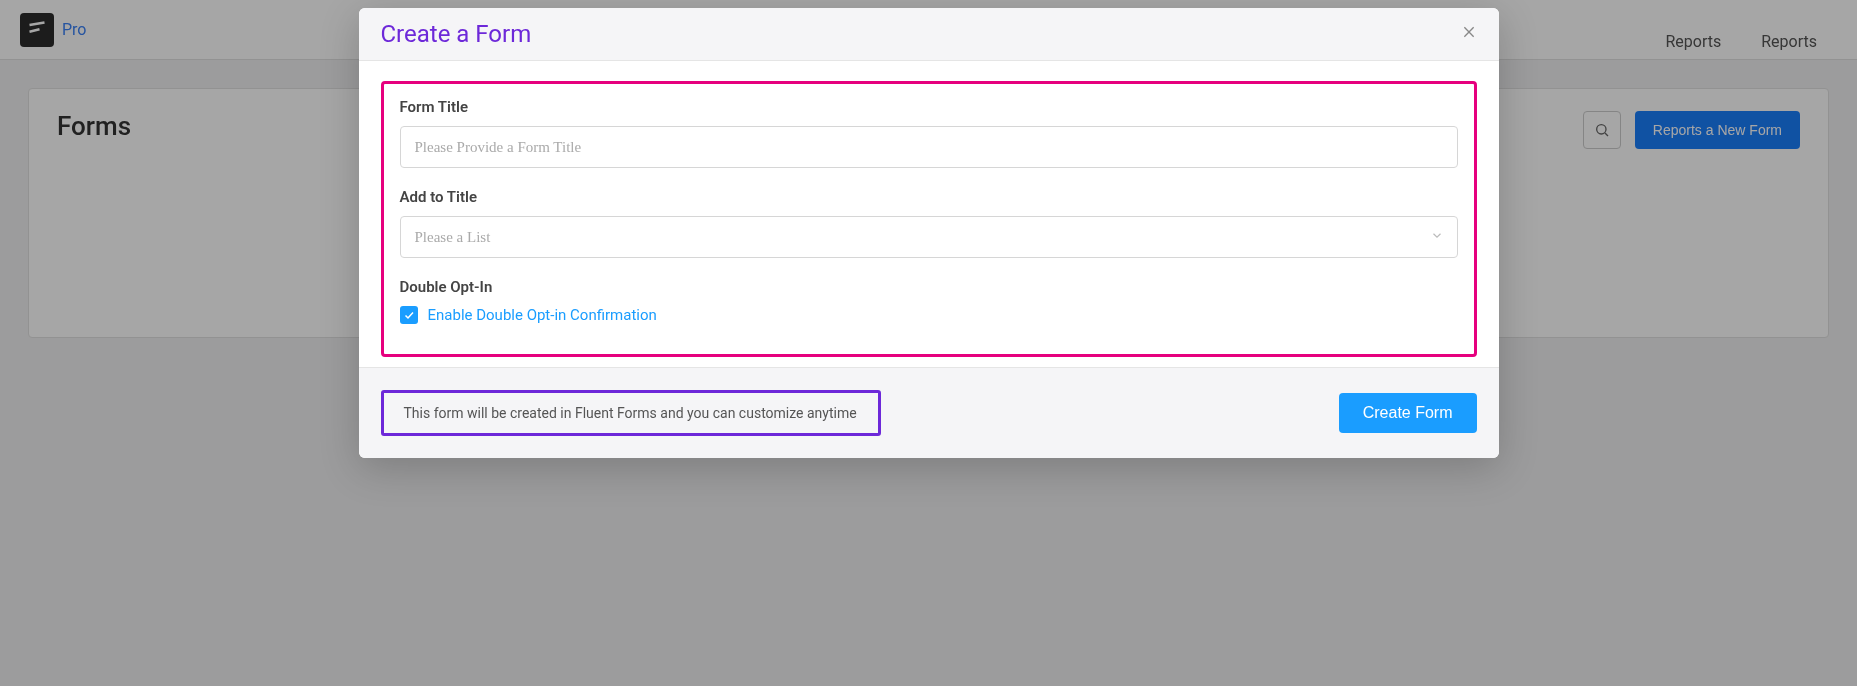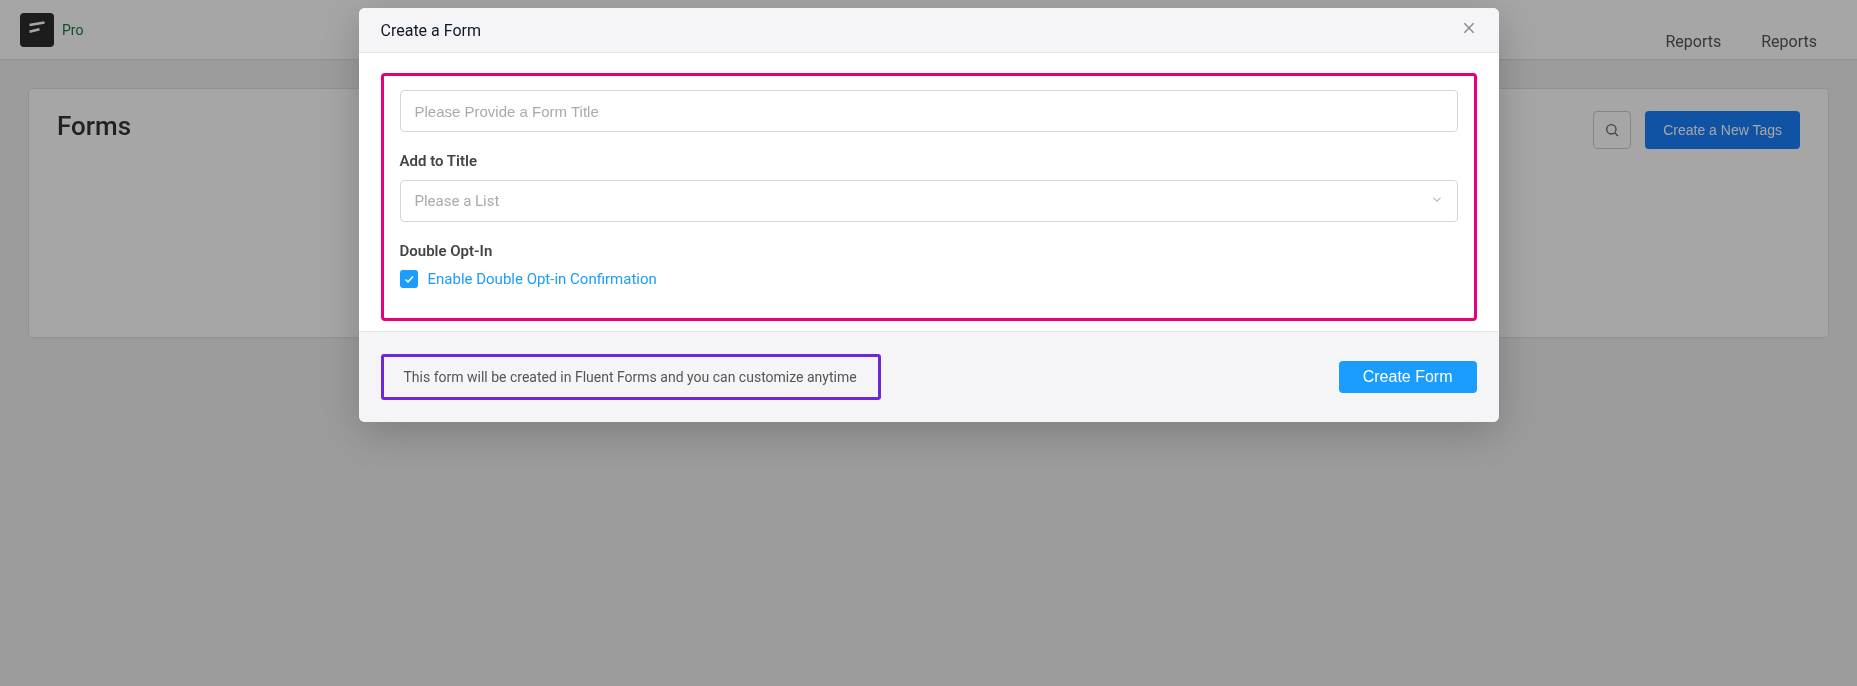--- a/index.html
+++ b/index.html
@@ -24,22 +24,22 @@
     height: 34px;
     background: #2c2c2c;
     border-radius: 4px;
     display: flex;
     align-items: center;
     justify-content: center;
     color: #fff;
     margin-right: 8px;
   }
   .pro-badge {
-    font-size: 14px;
-    color: #15803d;
+    font-size: 16px;
+    color: #3b82f6;
   }
   .nav-right {
     margin-left: auto;
     display: flex;
     gap: 40px;
     font-size: 16px;
     color: #555;
     padding-right: 20px;
     margin-top: 24px;
   }
@@ -112,22 +112,22 @@
   }
   .modal-header {
     background: #f5f5f7;
     border-bottom: 1px solid #e5e5e5;
     padding: 12px 22px;
     display: flex;
     align-items: center;
     justify-content: space-between;
   }
   .modal-title {
-    font-size: 16px;
-    color: #0f172a;
+    font-size: 24px;
+    color: #6d28d9;
   }
   .modal-close {
     color: #888;
     cursor: pointer;
     font-size: 16px;
   }
   .modal-body {
     padding: 20px 22px 10px;
   }
   .highlight-box {
@@ -145,20 +145,21 @@
   }
   .text-input, .select-input {
     width: 100%;
     height: 42px;
     border: 1px solid #d6d6d6;
     border-radius: 4px;
     padding: 0 14px;
     font-size: 15px;
     color: #333;
     background: #fff;
+    font-family: Liberation Serif, serif;
   }
   .text-input::placeholder { color: #aaa; }
   .select-wrap {
     position: relative;
     display: flex;
     align-items: stretch;
   }
   .select-input {
     display: flex;
     align-items: center;
@@ -226,21 +227,21 @@
     border: 3px solid #6d28d9;
     border-radius: 3px;
     padding: 12px 20px;
     width: 500px;
   }
   .footer-note {
     font-size: 14px;
     color: #555;
   }
   .submit-btn {
-    height: 32px;
+    height: 40px;
     padding: 0 24px;
     background: #1a9dff;
     color: #fff;
     border: none;
     border-radius: 4px;
     font-size: 16px;
     cursor: pointer;
   }
 </style>
 </head>
@@ -262,41 +263,42 @@
 <div class="page-body">
   <div class="page-card">
     <div class="page-title">Forms</div>
     <div class="page-actions">
       <div class="search-btn">
         <svg viewBox="0 0 24 24" width="16" height="16" fill="none" stroke="currentColor" stroke-width="2">
             <circle cx="11" cy="11" r="7"></circle>
             <line x1="21" y1="21" x2="16.5" y2="16.5"></line>
           </svg>
       </div>
-      <button class="create-btn">Create a New Tags</button>
+      <button class="create-btn">Reports a New Form</button>
     </div>
   </div>
 </div>
 
 <div class="overlay">
   <div class="modal">
     <div class="modal-header">
       <div class="modal-title">Create a Form</div>
       <div class="modal-close">
         <svg viewBox="0 0 24 24" width="16" height="16" fill="none" stroke="currentColor" stroke-width="2">
             <line x1="5" y1="5" x2="19" y2="19"></line>
             <line x1="19" y1="5" x2="5" y2="19"></line>
           </svg>
       </div>
     </div>
 
     <div class="modal-body">
       <div class="highlight-box">
 
         <div class="form-group">
+          <label class="form-label">Form Title</label>
           <input type="text" class="text-input" placeholder="Please Provide a Form Title" style="">
         </div>
 
         <div class="form-group">
           <label class="form-label">Add to Title</label>
           <div class="select-wrap">
             <div class="select-input">
               <span>Please a List</span>
             </div>
             <span class="select-caret">

